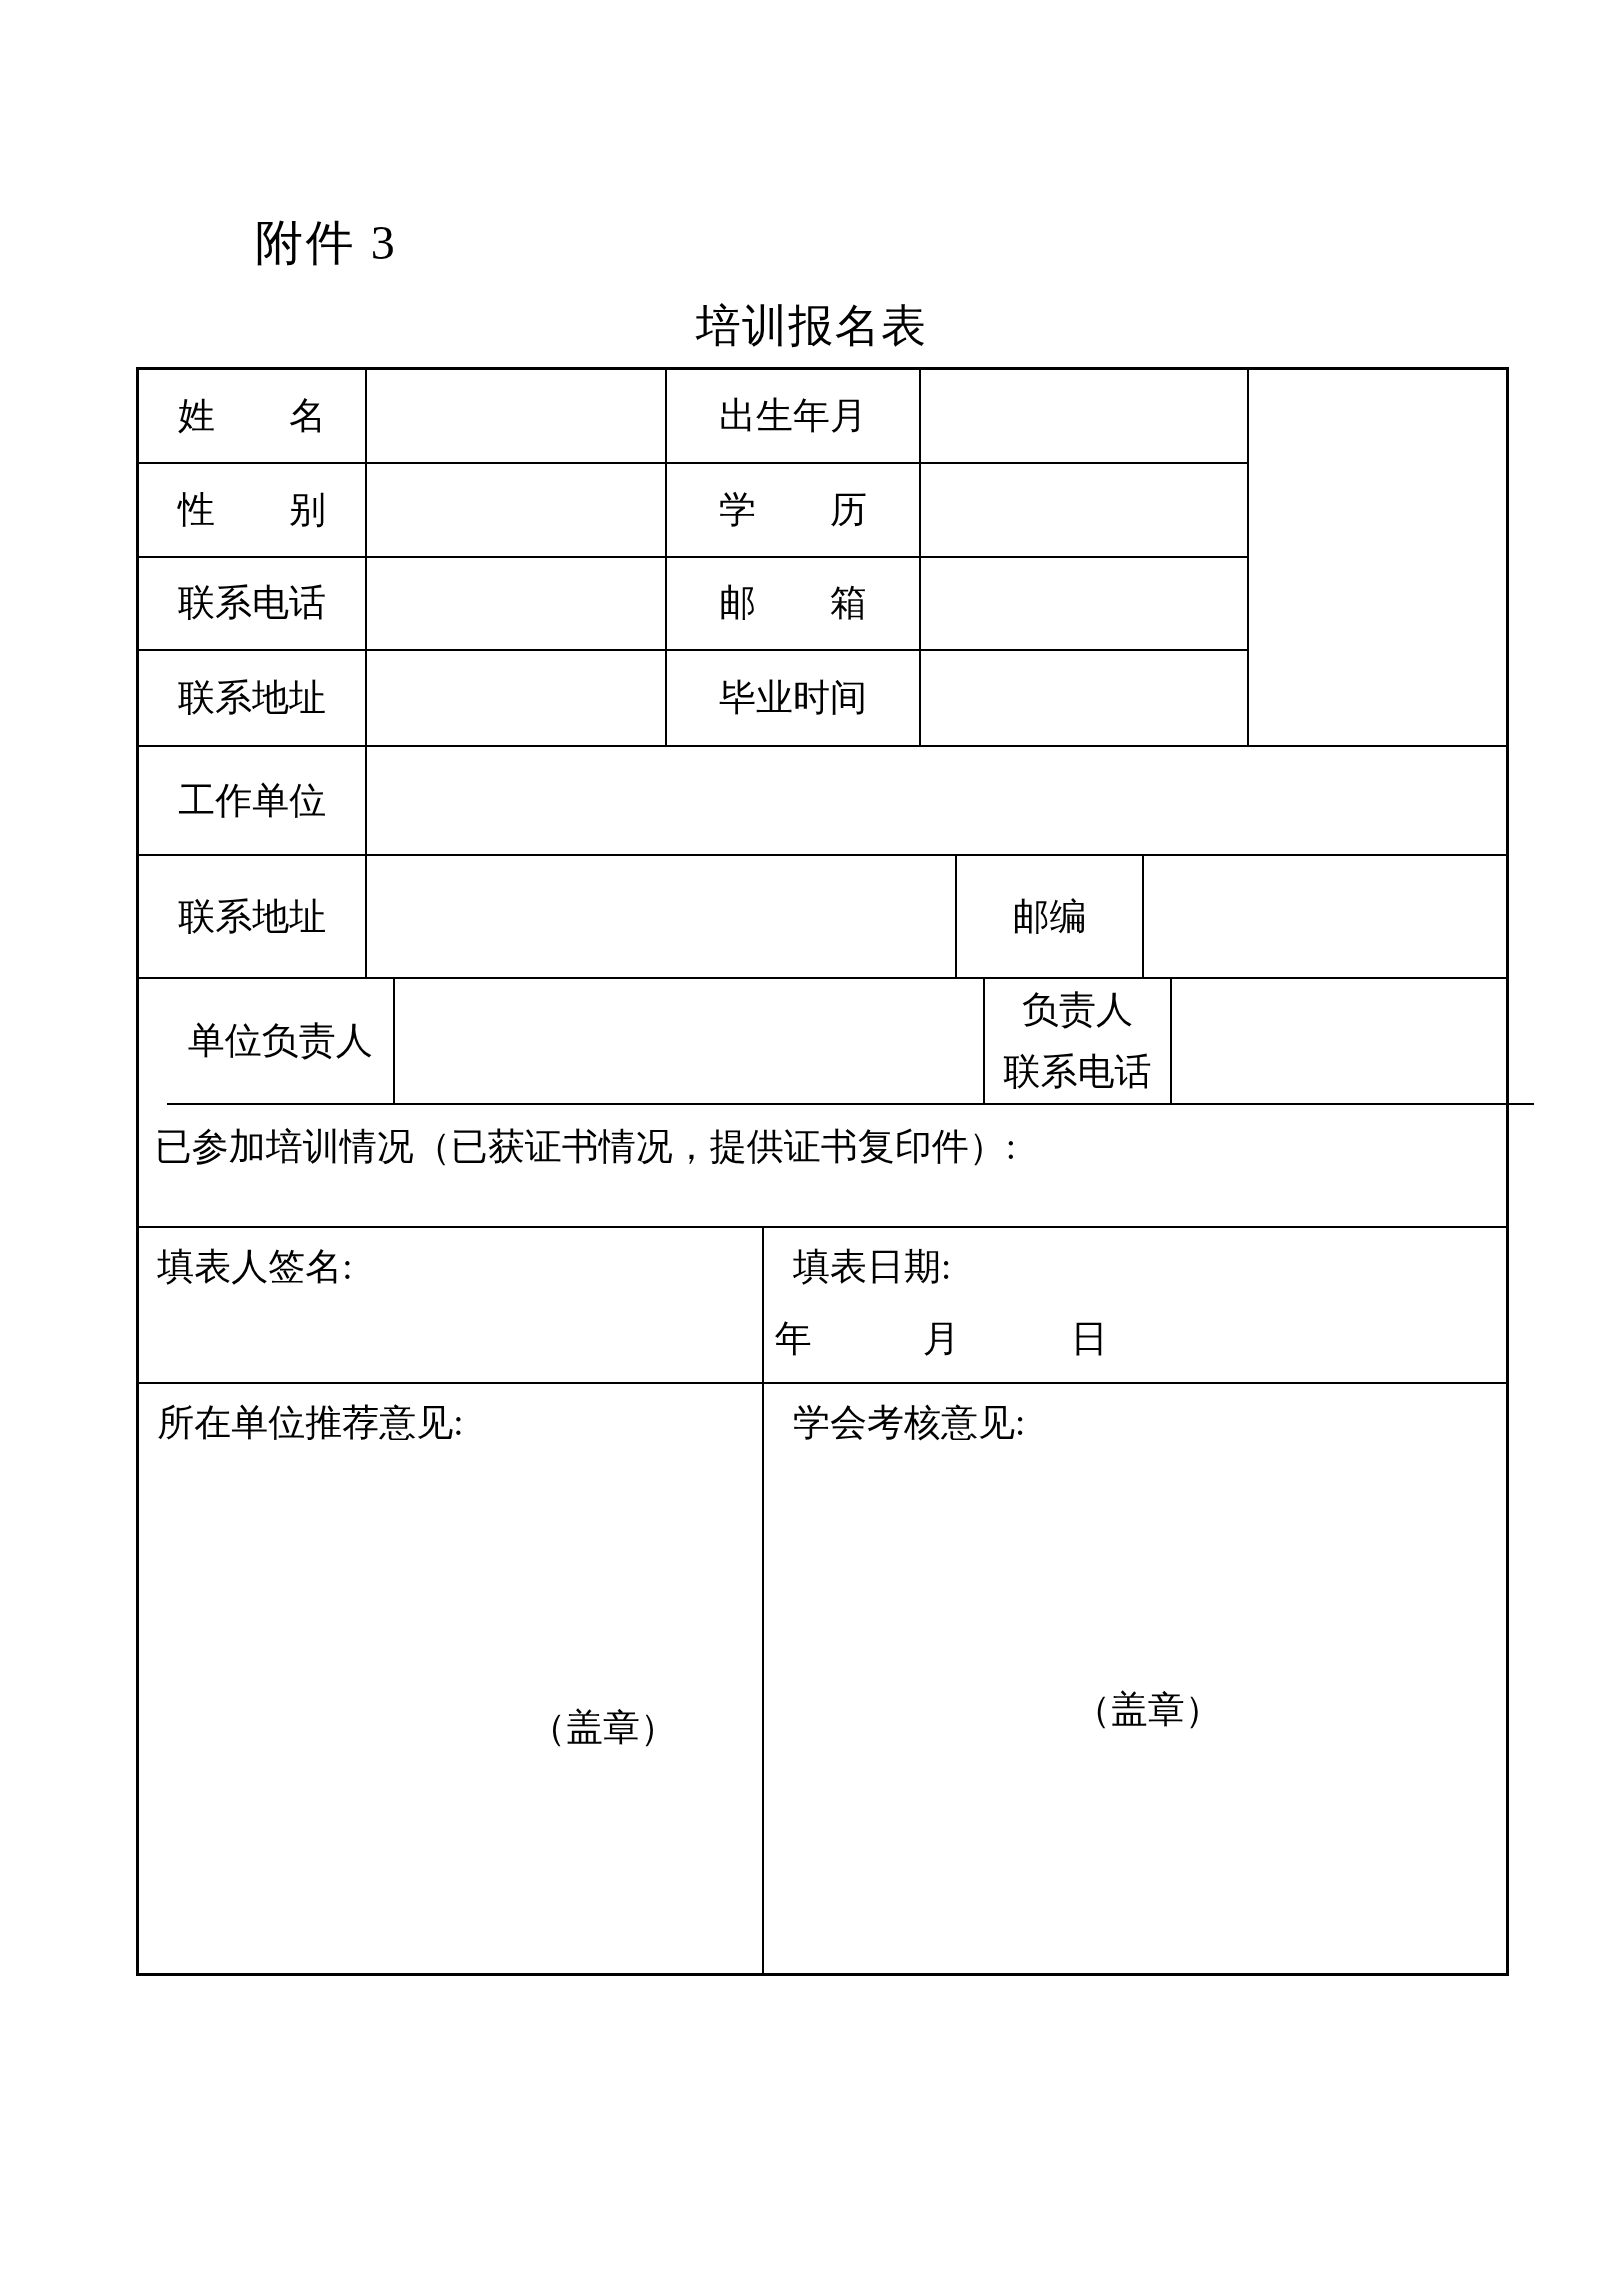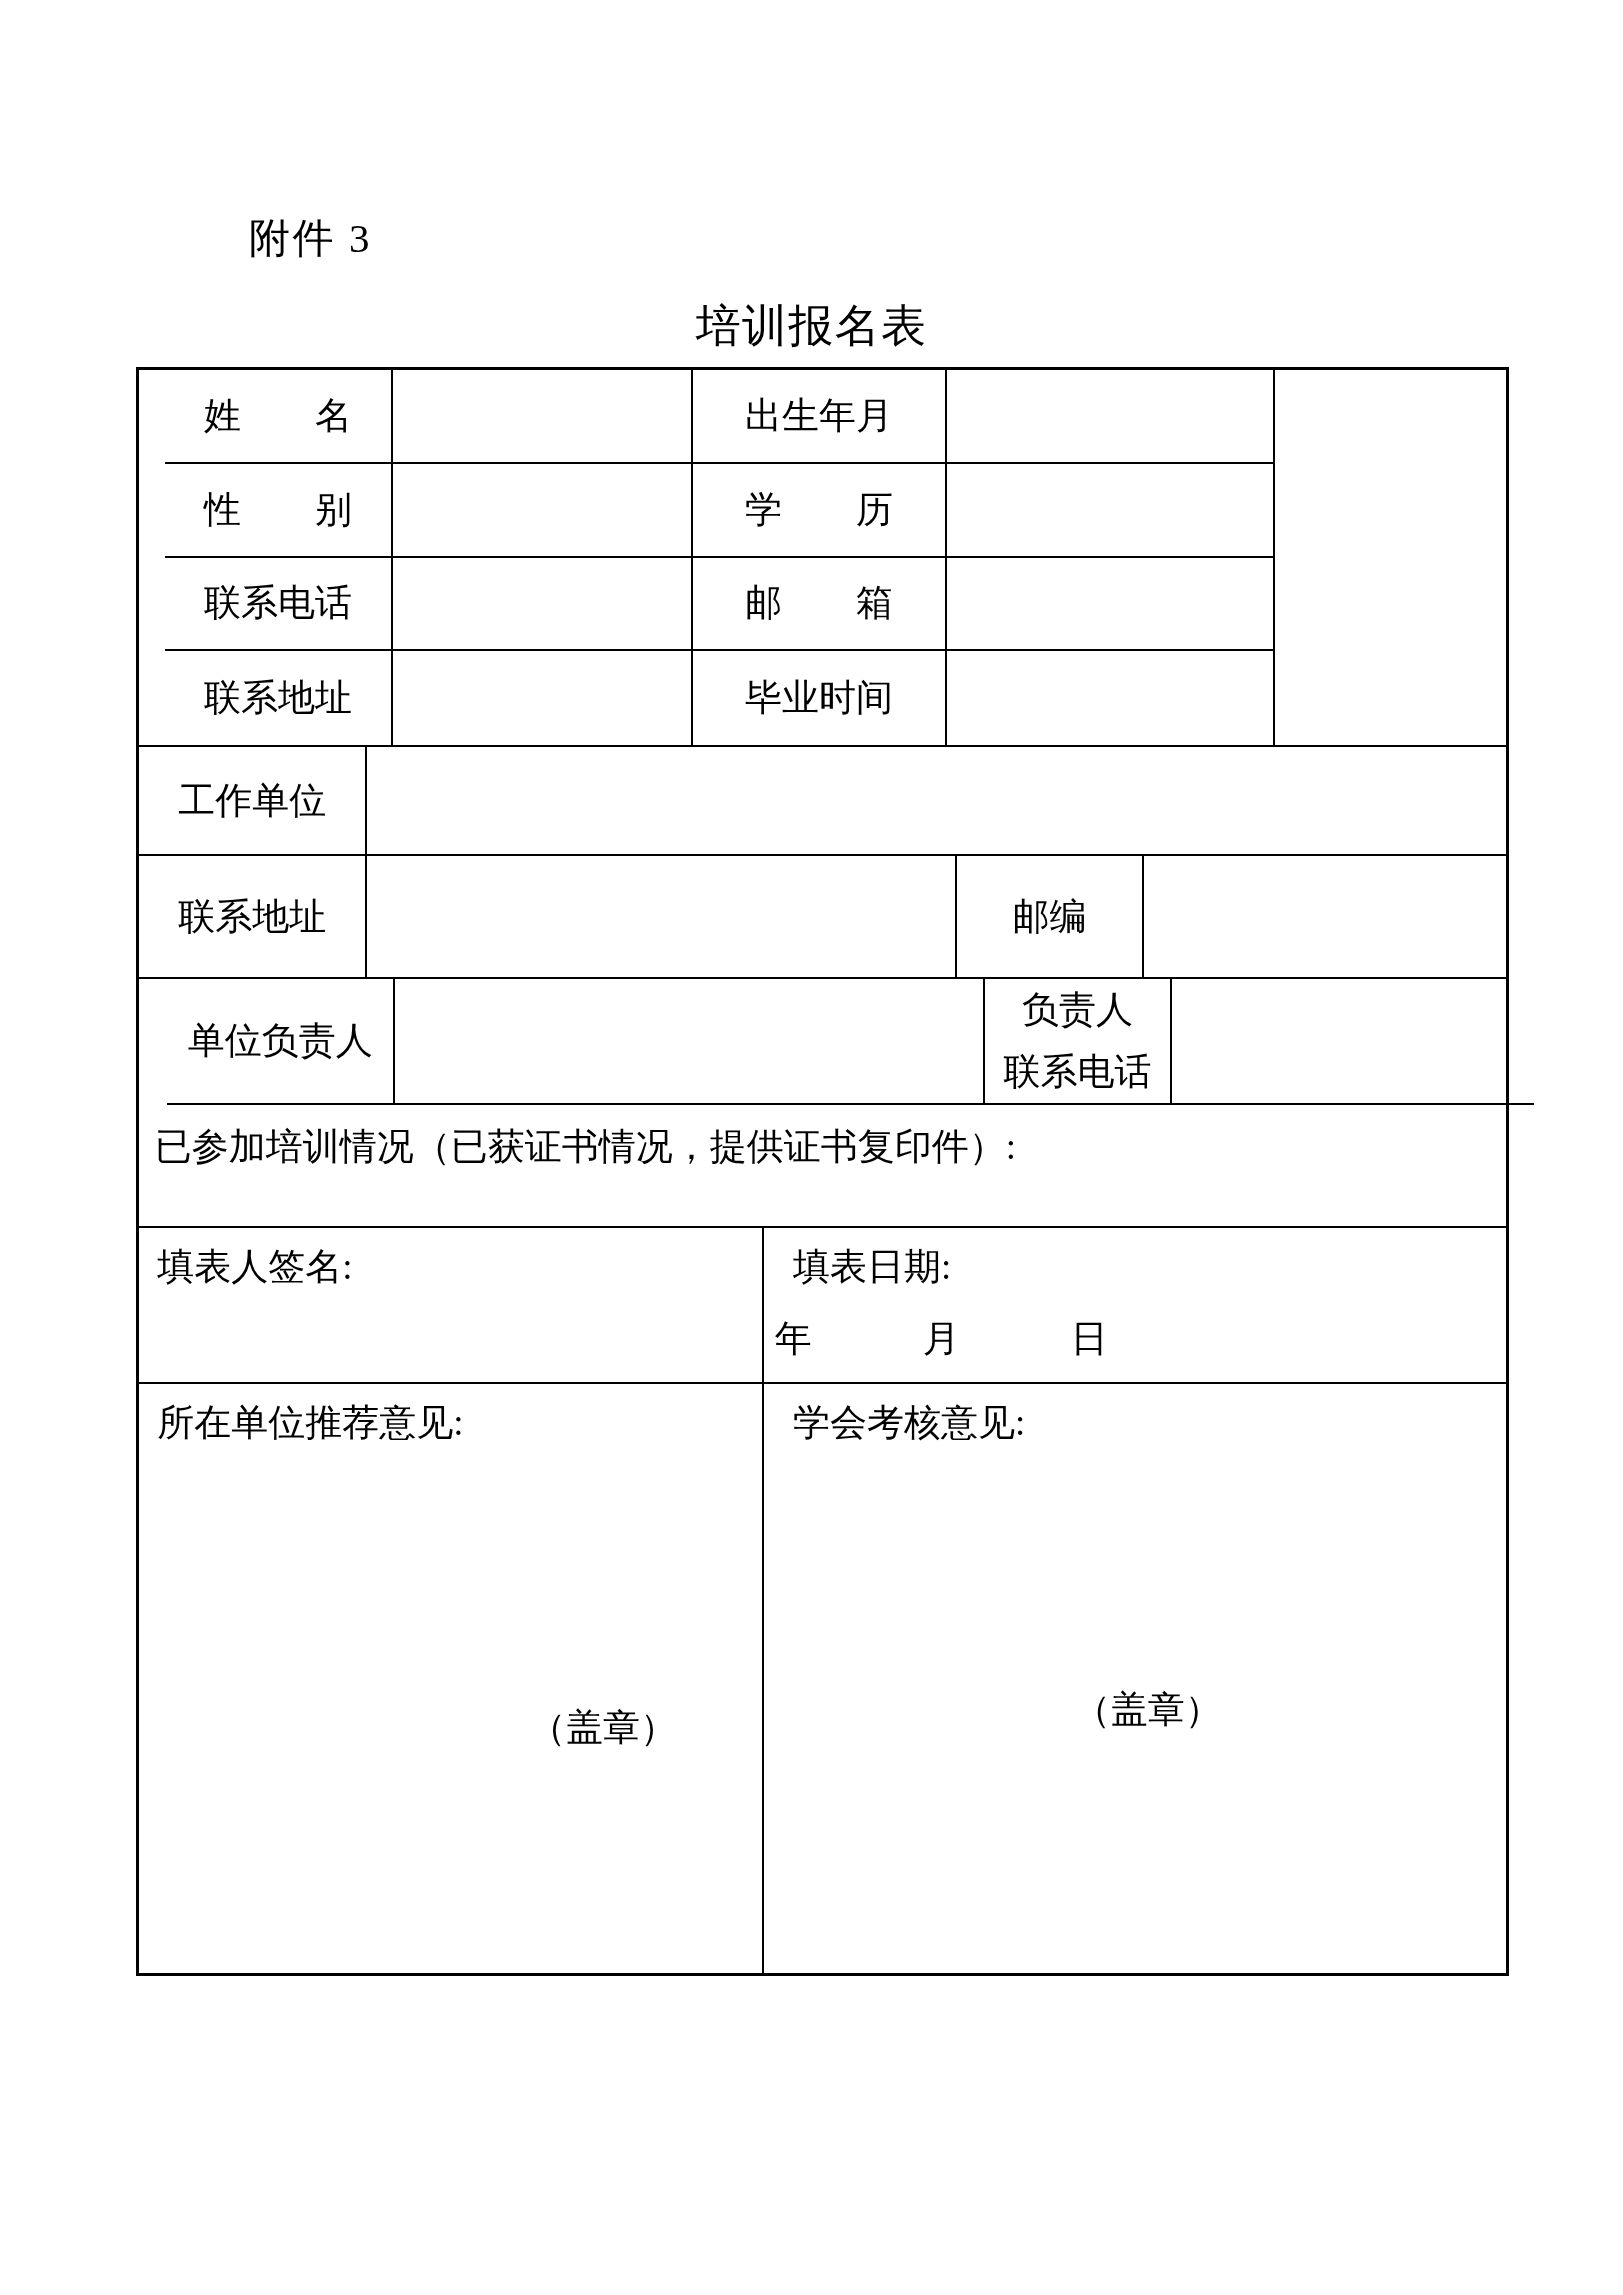--- a/index.html
+++ b/index.html
@@ -10,23 +10,23 @@
   }
   .page {
     position: relative;
     width: 1623px;
     height: 2295px;
     background: #ffffff;
     overflow: hidden;
   }
   .attachment {
     position: absolute;
-    left: 249px;
+    left: 255px;
     top: 211px;
-    font-size: 41px;
+    font-size: 48px;
     letter-spacing: 2.6px;
     white-space: pre;
   }
   .title {
     position: absolute;
     left: 0;
     top: 296px;
     width: 100%;
     text-align: center;
     font-size: 45px;
@@ -52,21 +52,21 @@
     align-items: center;
     justify-content: center;
     text-align: center;
     font-size: 37px;
     white-space: pre;
   }
   .value-cell { font-size: 37px; }
 
   
   .band-a { height: 377px; }
-  .band-a-left { width: 81.2%; display: flex; flex-direction: column; border-right: 2px solid #000; margin-left: 26px; }
+  .band-a-left { width: 81.2%; display: flex; flex-direction: column; border-right: 2px solid #000; }
   .band-a-row { display: flex; flex-direction: row; height: 25%; }
   .band-a-row .c1 { width: 20.57%; }
   .band-a-row .c2 { width: 27.09%; }
   .band-a-row .c3 { width: 22.91%; }
   .band-a-row .c4 { width: 29.43%; border-right: none; }
   .photo-cell {
     width: 18.8%;
     display: flex;
     align-items: center;
     justify-content: center;

